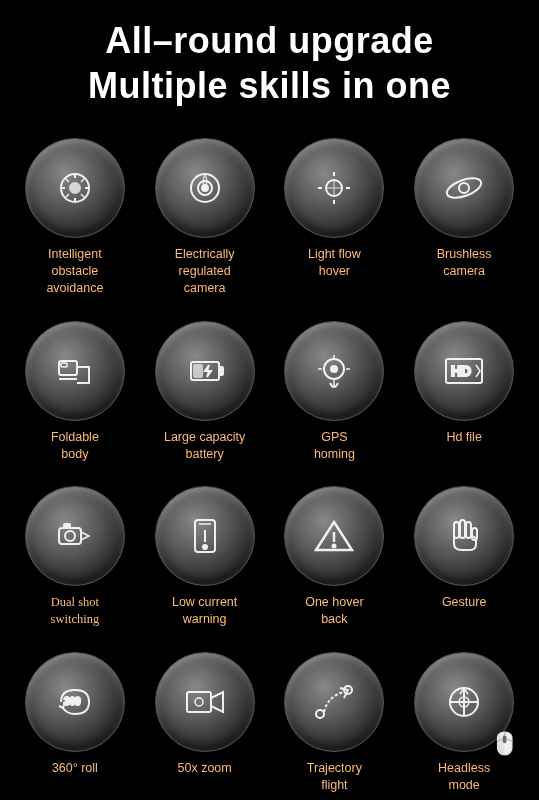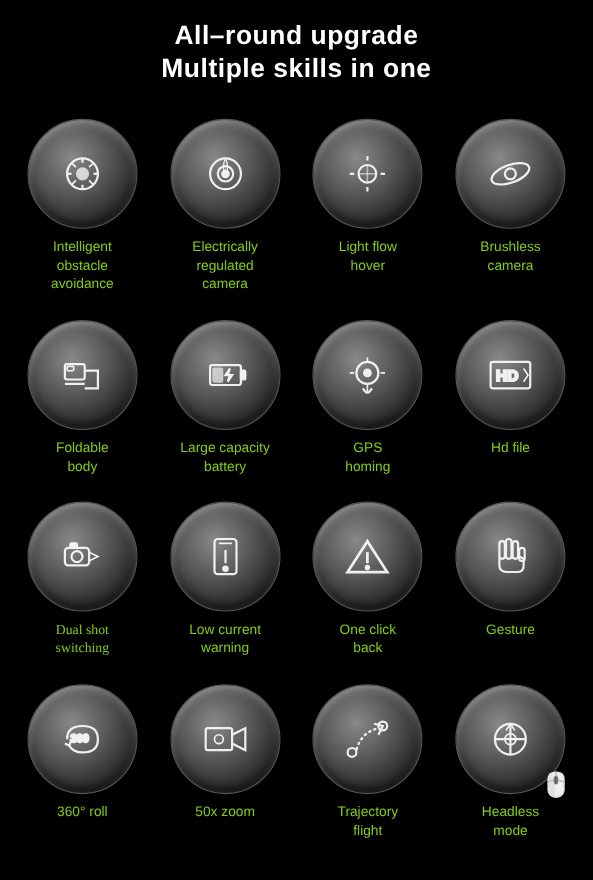--- a/index.html
+++ b/index.html
@@ -7,21 +7,21 @@
       width: 539px;
       height: 800px;
       background: #000;
       font-family: Arial, sans-serif;
       color: #fff;
       overflow: hidden;
     }
     .header {
       text-align: center;
       padding: 18px 20px 10px;
-      font-size: 24px;
+      font-size: 36px;
       font-weight: 900;
       line-height: 1.25;
       letter-spacing: 0.5px;
     }
     .grid {
       display: grid;
       grid-template-columns: repeat(4, 1fr);
       gap: 0px;
       padding: 10px 10px 0;
     }
@@ -52,21 +52,21 @@
       height: 48px;
       fill: none;
       stroke: #fff;
       stroke-width: 2;
       opacity: 0.9;
     }
     .label {
       margin-top: 8px;
       font-size: 12.5px;
       text-align: center;
-      color: #84cc16;
+      color: #fdba74;
       line-height: 1.35;
       font-weight: 400;
     }
     .cell-wrap {
       position: relative;
     }
   </style>
 </head>
 <body>
 
@@ -203,21 +203,21 @@
 warning</div>
     </div>
     <div class="cell cell-wrap">
       <div class="circle">
         <svg viewBox="0 0 48 48">
           <path d="M24 10 L42 38 L6 38 Z" stroke="#fff" stroke-width="2.5" fill="none"></path>
           <line x1="24" y1="20" x2="24" y2="30" stroke="#fff" stroke-width="2.5"></line>
           <circle cx="24" cy="34" r="1.5" fill="#fff"></circle>
         </svg>
       </div>
-      <div class="label" style="white-space: pre-line;">One click
+      <div class="label" style="white-space: pre-line;">One hover
 back</div>
     </div>
     <div class="cell cell-wrap">
       <div class="circle">
         <svg viewBox="0 0 48 48">
           <rect x="14" y="10" width="5" height="16" rx="2.5" stroke="#fff" stroke-width="2" fill="none"></rect>
           <rect x="20" y="8" width="5" height="18" rx="2.5" stroke="#fff" stroke-width="2" fill="none"></rect>
           <rect x="26" y="10" width="5" height="16" rx="2.5" stroke="#fff" stroke-width="2" fill="none"></rect>
           <path d="M14 24 L14 32 Q14 38 22 38 L30 38 Q36 38 36 32 L36 26 L32 24" stroke="#fff" stroke-width="2" fill="none"></path>
           <rect x="32" y="16" width="5" height="12" rx="2.5" stroke="#fff" stroke-width="2" fill="none"></rect>

